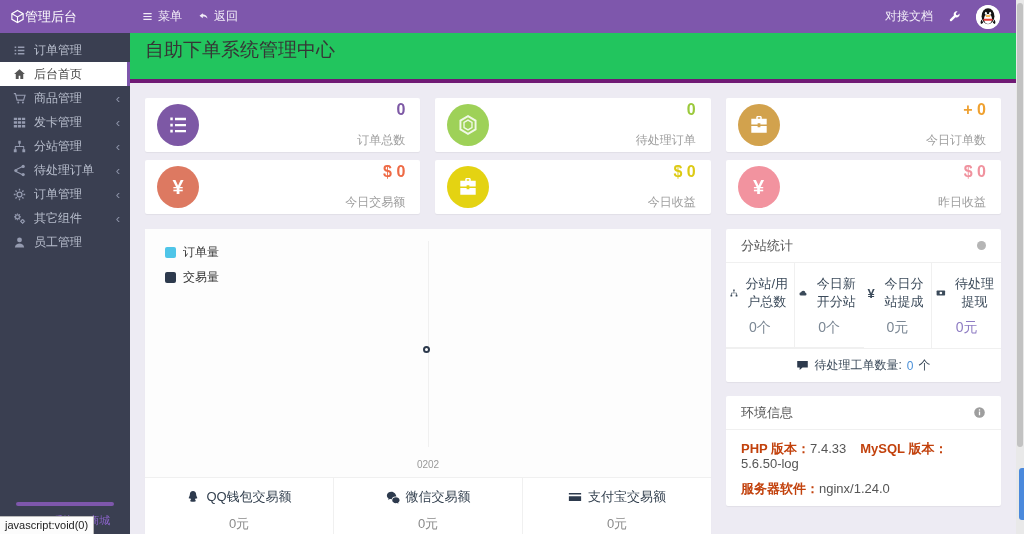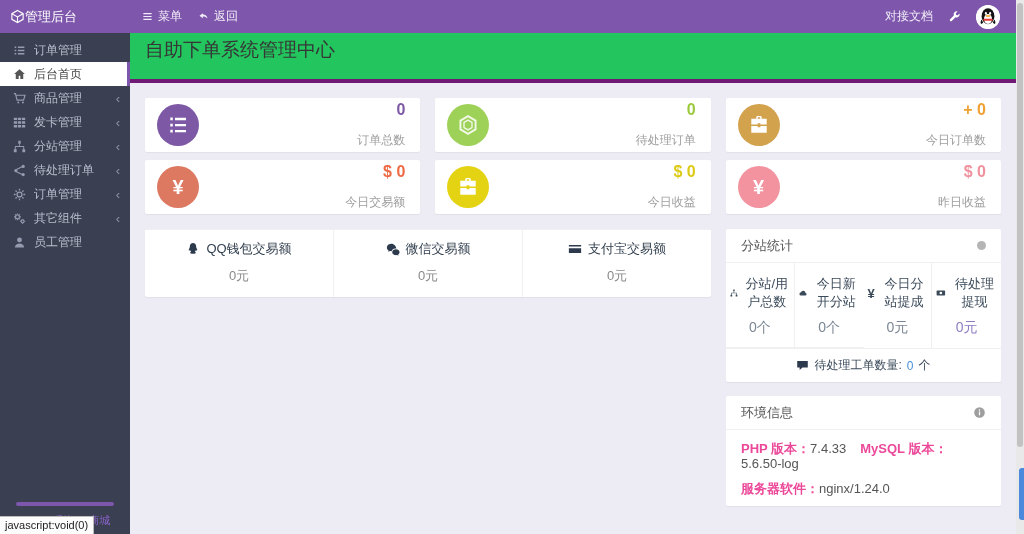--- a/index.html
+++ b/index.html
@@ -96,21 +96,21 @@
   .sub-val{ font-size:14px; color:#7b8794; margin-top:8px; }
   .sub-val.purple{ color:#8e7cc3; }
   .sub-foot{ border-top:1px solid #f0f0f0; height:34px; display:flex; align-items:center;
     justify-content:center; gap:5px; font-size:12px; color:#3b4a5a; }
   .sub-foot svg{ width:13px; height:13px; color:#2d3a4d; }
   .blue{ color:#4a90d9; }
   
   .env-body{ padding:11px 15px 10px; font-size:13px; color:#555; }
   .env-body p{ margin:0 0 10px; line-height:15px; }
   .env-body p:last-child{ margin-bottom:0; }
-  .env-body b{ color:#ec4899; }
+  .env-body b{ color:#c2410c; }
   .ml{ margin-left:14px; }
   .info-ic{ display:flex; } .info-ic svg{ width:13px; height:13px; }
   
   .scrollbar{ position:absolute; right:0; top:0; width:8px; height:534px;
     background:#e9e9e9; z-index:7; cursor:pointer; }
   .thumb{ position:absolute; top:3px; left:1px; width:6px; height:444px;
     background:#c2c2c2; border-radius:3px; }
   .side-widget{ position:absolute; right:0; top:468px; width:5px; height:52px;
     background:#4a89dc; border-radius:3px 0 0 3px; z-index:8; cursor:pointer; }
   .statusbar{ position:absolute; left:0; bottom:0; background:#fcfcfc;
@@ -327,20 +327,35 @@
         <div class="cmeta">
           <div class="cval v6">$ 0</div>
           <div class="clab">昨日收益</div>
         </div>
       </div>
     </div>
 
     <div class="cols">
 
       <section class="panel chart-panel">
+        <div class="chart-body">
+          <div class="legend">
+            <div class="lg-row">
+              <span class="sw sw1"></span>
+              <span>订单量</span>
+            </div>
+            <div class="lg-row">
+              <span class="sw sw2"></span>
+              <span>交易量</span>
+            </div>
+          </div>
+          <div class="gridline"></div>
+          <span class="datapoint"></span>
+          <div class="x-tick">0202</div>
+        </div>
         <div class="pay-row">
           <div class="pay-col">
             <div class="pay-lab">
               <svg viewBox="0 0 16 16" fill="currentColor">
                   <path d="M8 1.2c-2.2 0-3.6 1.7-3.6 4 0 .9-.4 1.9-.9 2.8-.5.9-.4 1.7.1 1.8.4.1.8-.2 1.1-.6.2.9.6 1.6 1.2 2.1-.7.2-1.2.6-1.2 1 0 .7 1.5 1.2 3.3 1.2s3.3-.5 3.3-1.2c0-.4-.5-.8-1.2-1 .6-.5 1-1.2 1.2-2.1.3.4.7.7 1.1.6.5-.1.6-.9.1-1.8-.5-.9-.9-1.9-.9-2.8 0-2.3-1.4-4-3.6-4z"></path>
                 </svg>
               <span>QQ钱包交易额</span>
             </div>
             <div class="pay-val">0元</div>
           </div>

